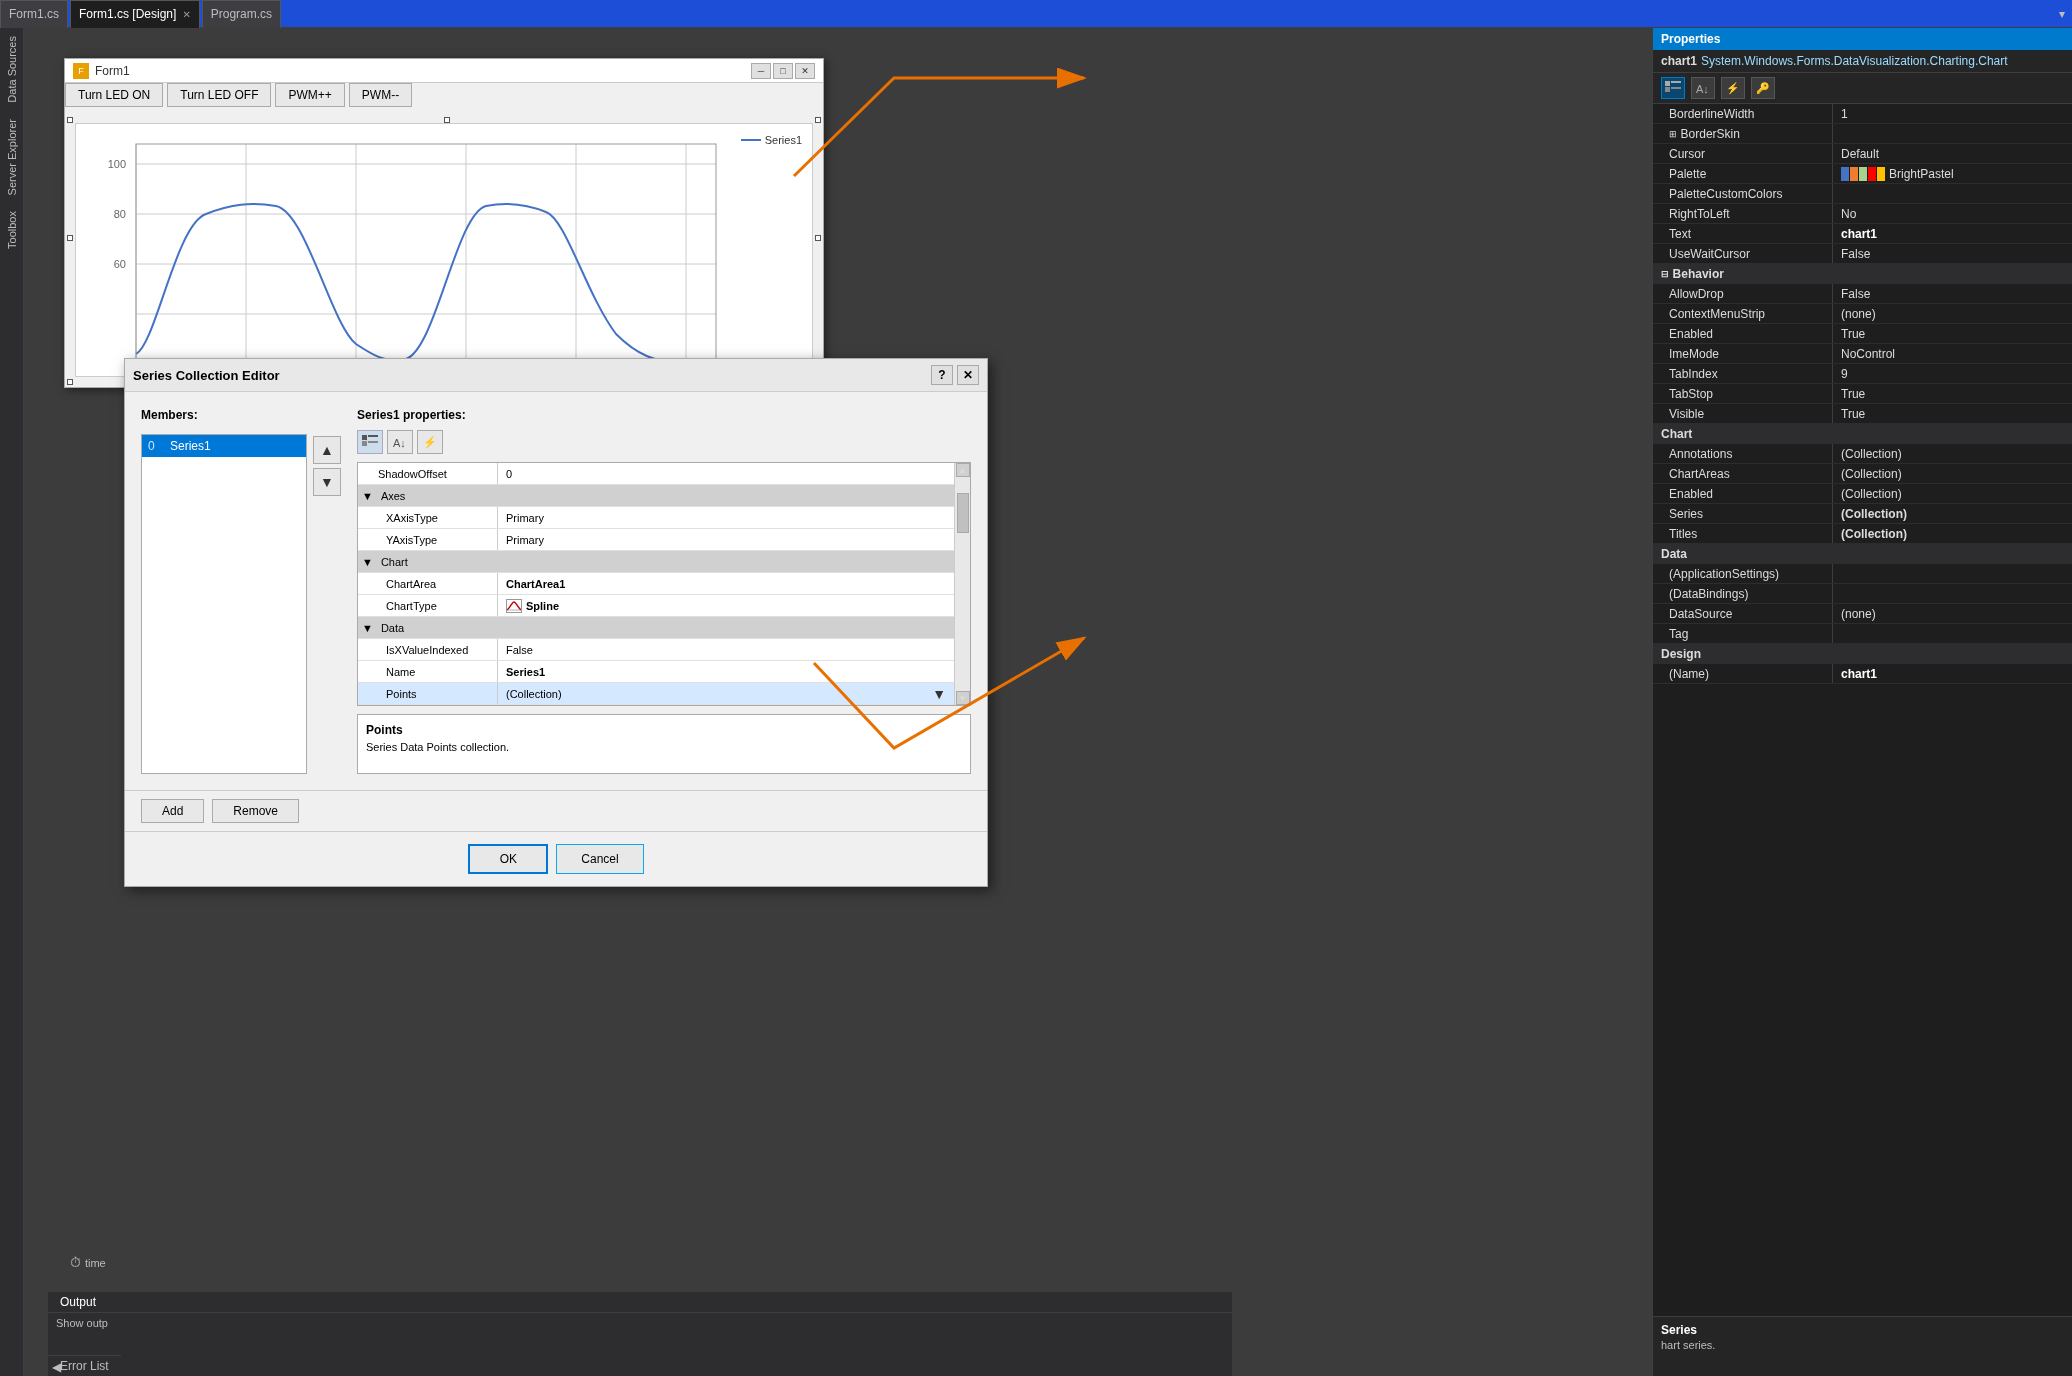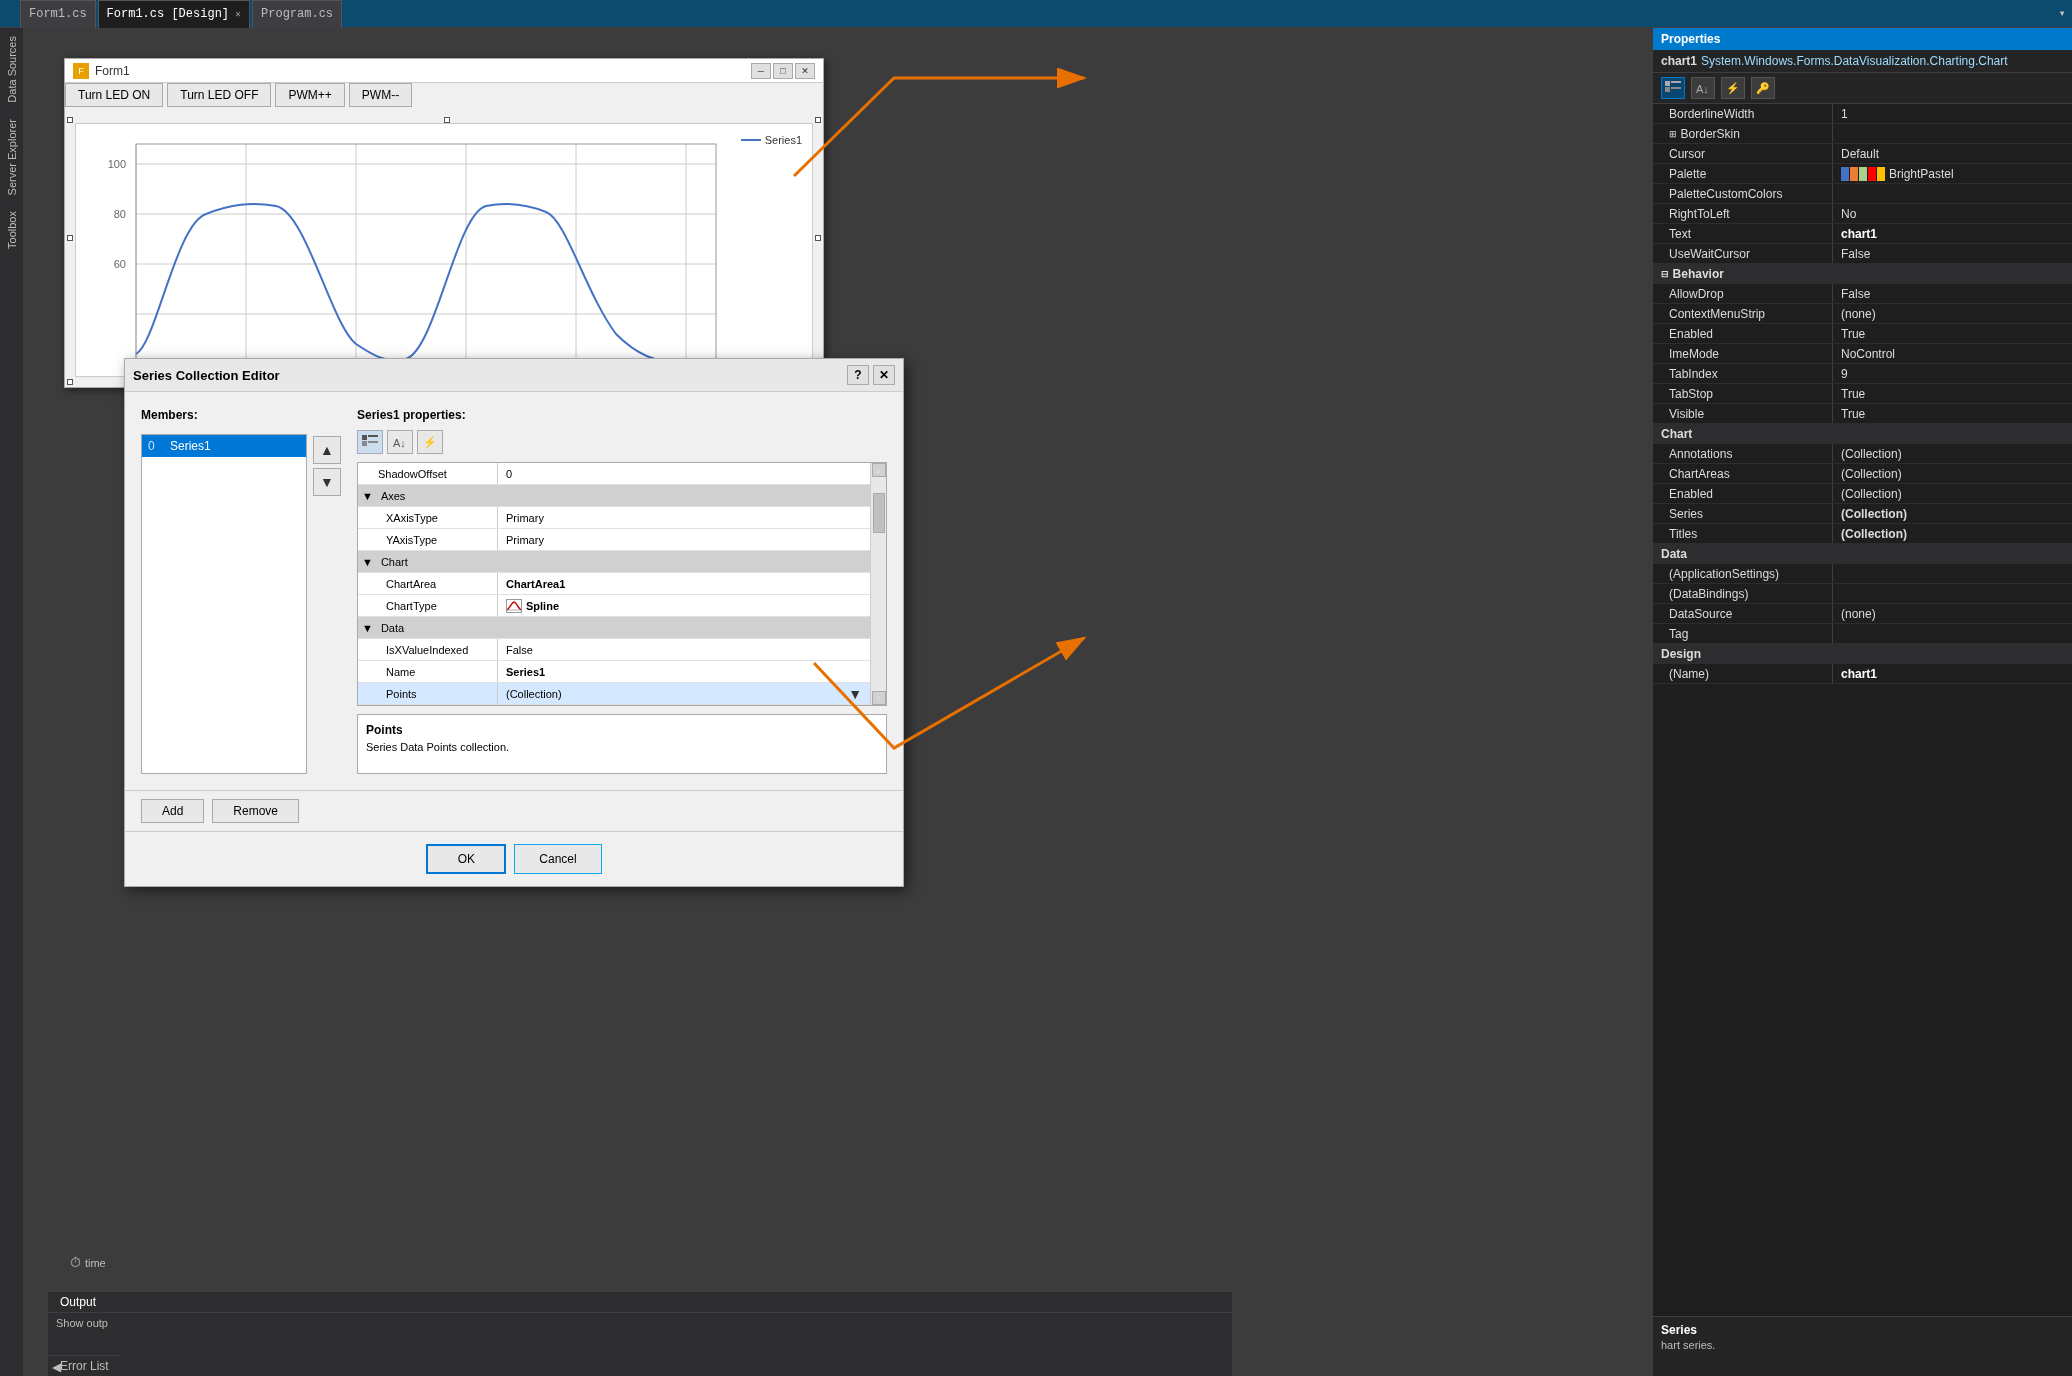--- a/index.html
+++ b/index.html
@@ -11,25 +11,24 @@
       width: 2072px;
       height: 1376px;
       overflow: hidden;
       position: relative;
     }
 
     
     .tab-bar {
       display: flex;
       align-items: center;
-      background: #0c4a6e;
+      background: #1d4ed8;
       height: 28px;
       border-bottom: 1px solid #3e3e42;
-      padding-left: 20px;
-      font-family: Liberation Mono, monospace;
+      padding-left: 0;
     }
     .tab {
       display: flex;
       align-items: center;
       height: 28px;
       padding: 0 8px;
       background: #3e3e42;
       color: #bdbdbd;
       font-size: 12px;
       border: 1px solid #555;
@@ -309,21 +308,21 @@
       height: 14px;
     }
     .swatch-seg {
       width: 8px;
       height: 14px;
     }
     .dialog {
       position: absolute;
       top: 330px;
       left: 100px;
-      width: 780px;
+      width: 864px;
       background: #f0f0f0;
       border: 1px solid #aaa;
       box-shadow: 4px 4px 12px rgba(0,0,0,0.5);
       display: flex;
       flex-direction: column;
     }
     .dialog-titlebar {
       background: #e8e8e8;
       padding: 6px 8px;
       display: flex;

